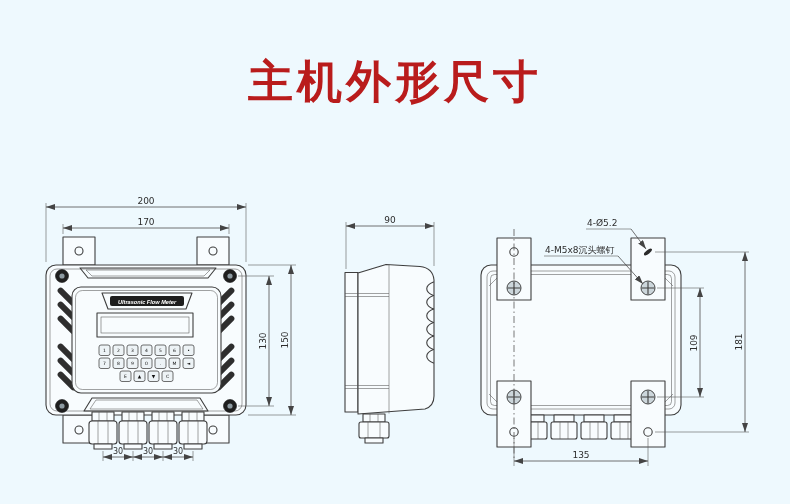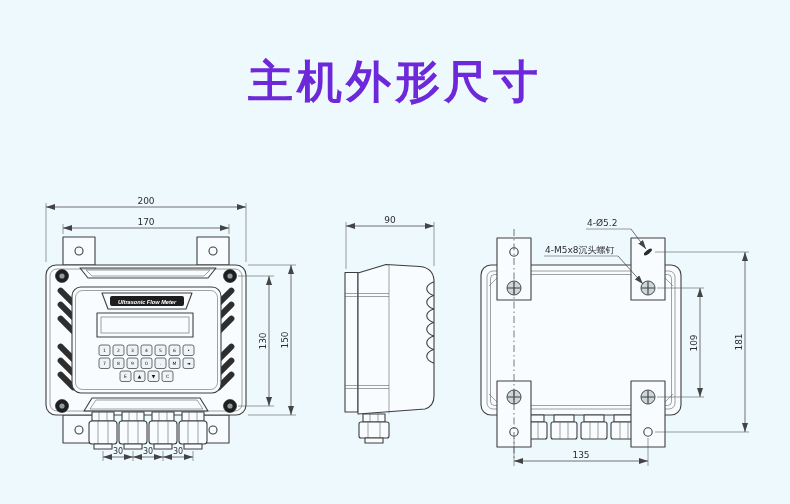--- a/index.html
+++ b/index.html
@@ -1,19 +1,19 @@
 <!DOCTYPE html>
 <html><head>
 <meta charset="utf-8">
 <style>
   html,body{margin:0;padding:0;background:#eef9fe;}
   .stage{position:relative;width:790px;height:504px;background:#eef9fe;overflow:hidden;
          font-family:"Liberation Sans", sans-serif;}
   .title{position:absolute;top:52px;left:0;right:0;margin:0;text-align:center;
-         font-size:45px;font-weight:800;color:#6d28d9;letter-spacing:4px;
+         font-size:45px;font-weight:800;color:#b91c1c;letter-spacing:4px;
          font-family:Liberation Sans, sans-serif;}
   svg.drawing{position:absolute;left:0;top:0;}
   
   .ln{stroke:#3e3e3e;stroke-width:1.1;fill:none;stroke-linejoin:round;stroke-linecap:round;}
   .fl{fill:#f8fcfe;stroke:#3e3e3e;stroke-width:1.1;stroke-linejoin:round;}
   .thin{stroke:#555;stroke-width:.55;fill:none;}
   .dim{stroke:#4f4f4f;stroke-width:.8;fill:none;}
   .ext{stroke:#5a5a5a;stroke-width:.6;fill:none;}
   .cl{stroke:#555;stroke-width:.8;stroke-dasharray:7 3 1.5 3;fill:none;}
   text.dimtxt{font-size:9px;fill:#2d2d2d;font-family:"DejaVu Sans", sans-serif;}

